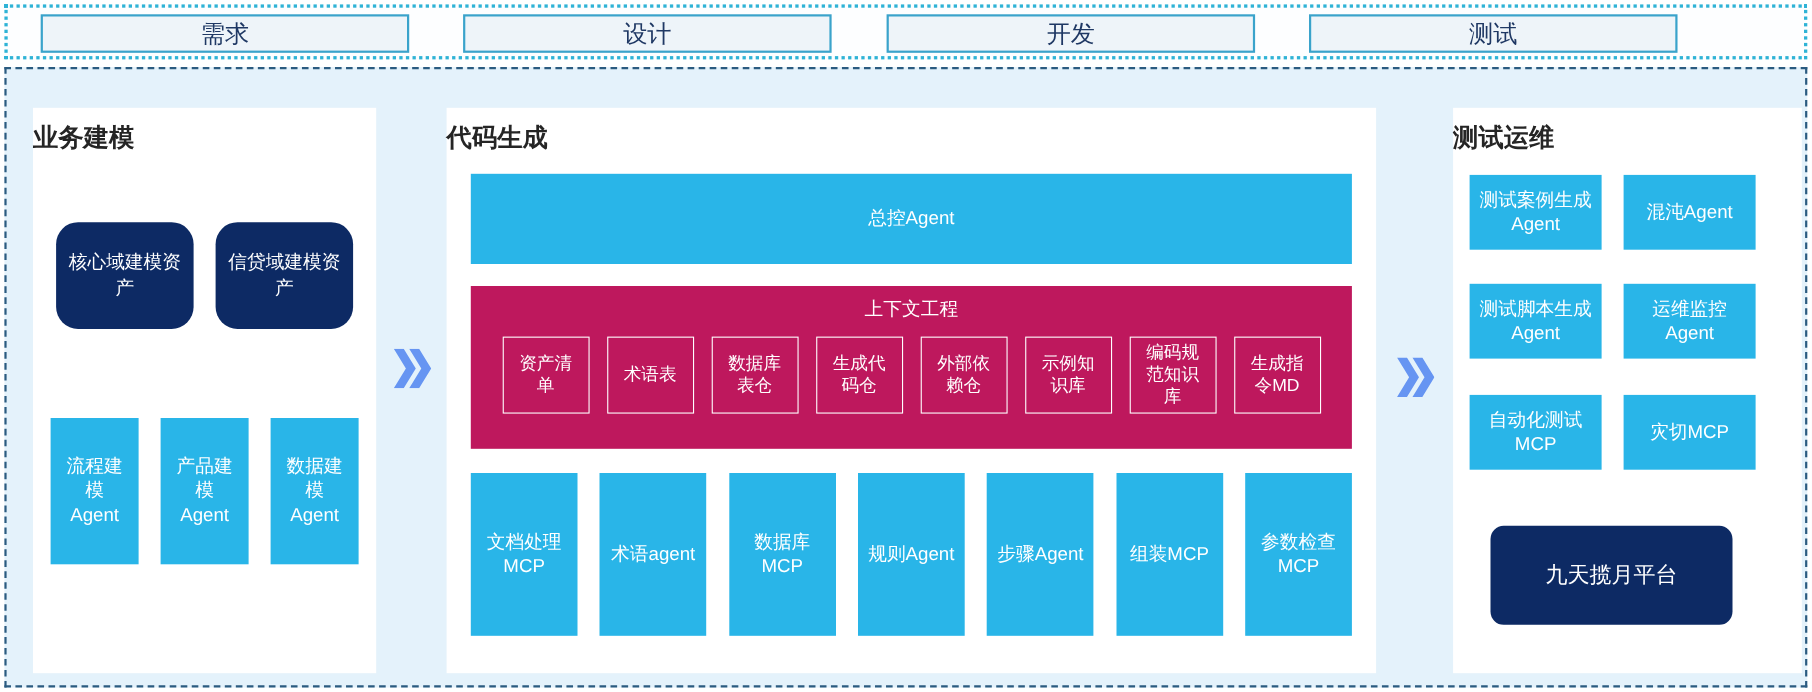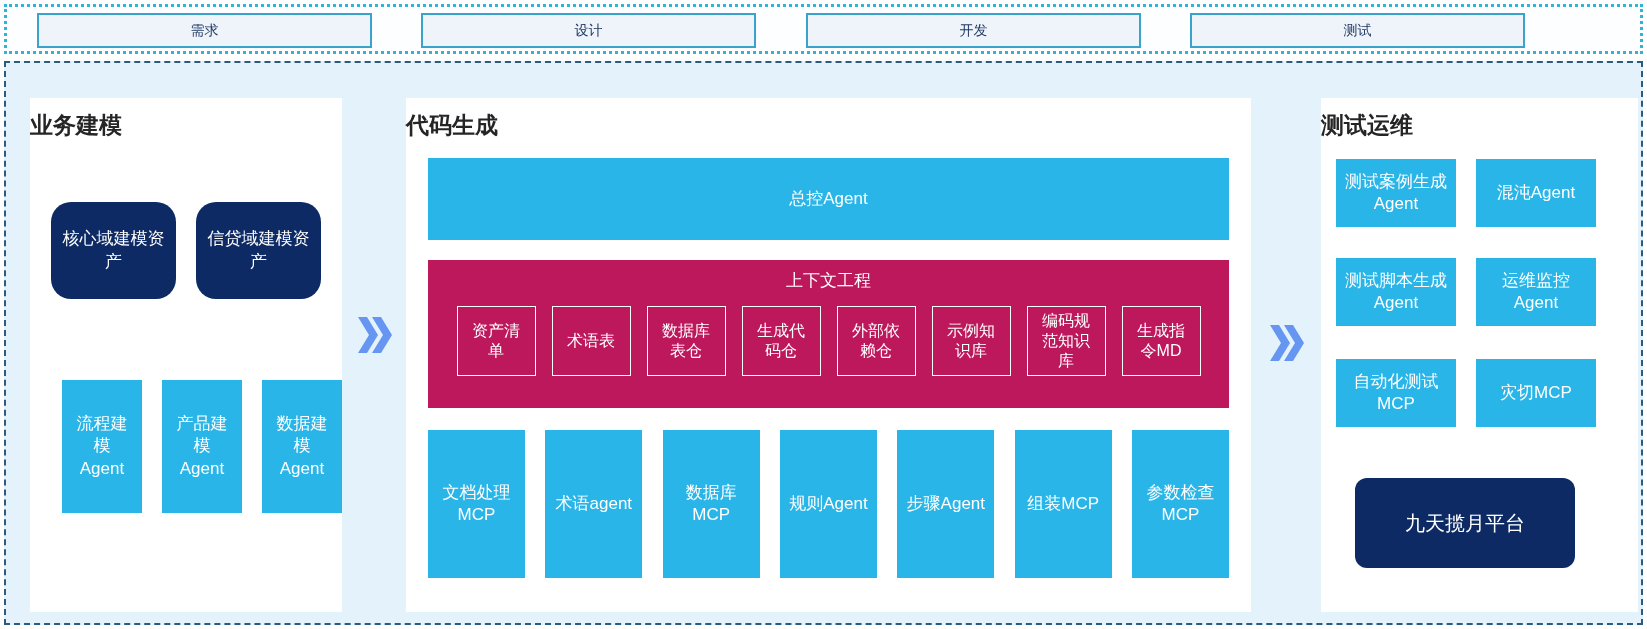--- a/index.html
+++ b/index.html
@@ -12,21 +12,21 @@
 
   
   .stage-bar {
     position:absolute; left:4px; top:4px; width:1639px; height:50px;
     border:3px dotted #2fb3d6; background:#fdfeff;
   }
   .phase {
     position:absolute; top:6px; width:335px; height:35px;
     background:#eef4f9; border:2px solid #3aa3cb;
     display:flex; align-items:center; justify-content:center;
-    font-size:14px; color:#1f3864;
+    font-size:22px; color:#1f3864;
   }
 
   
   .main {
     position:absolute; left:4px; top:61px; width:1639px; height:564px;
     border:2px dashed #2b5b80; background:#e4f2fb;
   }
   .panel {
     position:absolute; top:35px; height:514px; background:#ffffff;
   }
@@ -42,21 +42,21 @@
   .navy { background:#0d2a64; }
 
   
   .panel-left  { left:24px;  width:312px; }
   .asset-box {
     position:absolute; top:104px; width:125px; height:97px;
     border-radius:20px; font-size:17px; padding:0 10px;
   }
   .agent-box {
     position:absolute; top:282px; width:80px; height:133px;
-    font-size:17px; padding:0 12px;margin-left:16px;
+    font-size:17px; padding:0 12px;
   }
 
   
   .panel-mid { left:400px; width:845px; }
   .master-bar {
     position:absolute; left:22px; top:60px; width:801px; height:82px;
     font-size:17px;
   }
   .ctx {
     position:absolute; left:22px; top:162px; width:801px; height:148px;

